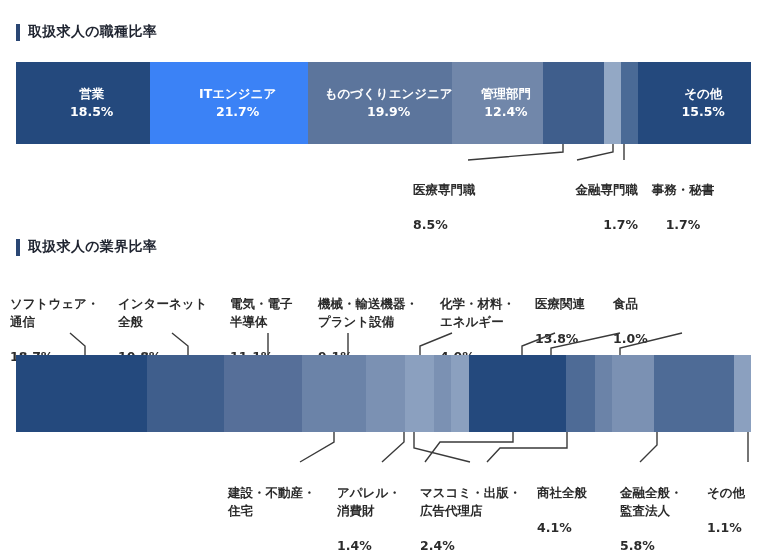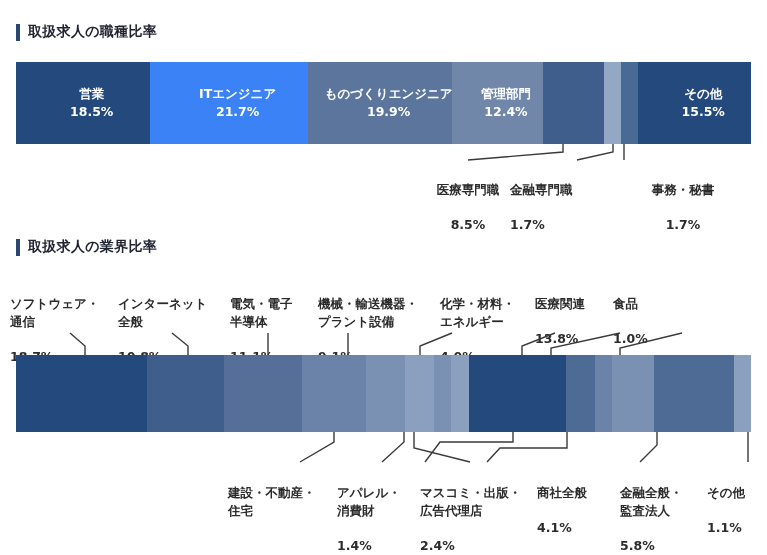--- a/index.html
+++ b/index.html
@@ -116,25 +116,25 @@
       </div>
       <div class="seg thin" style="width: 8.50851%; background: rgb(63, 94, 140);"></div>
       <div class="seg thin" style="width: 1.7017%; background: rgb(147, 168, 197);"></div>
       <div class="seg thin" style="width: 1.7017%; background: rgb(74, 106, 150);"></div>
       <div class="seg" style="width: 15.5155%; background: rgb(36, 73, 125);">
         <span class="seg-label">その他</span>
         <span class="seg-value">15.5%</span>
       </div>
     </div>
 
-  <div class="callout" style="left:413px; top:163px; width:110px; text-align:center;">
+  <div class="callout" style="left:413px; top:163px; width:110px; ">
     <span class="c-name">医療専門職</span>
     <span class="c-value">8.5%</span>
   </div>
-  <div class="callout" style="left:510px; top:163px; width:110px; text-align:left;">
+  <div class="callout" style="left:528px; top:163px; width:110px; text-align:right;">
     <span class="c-name">金融専門職</span>
     <span class="c-value">1.7%</span>
   </div>
   <div class="callout" style="left:628px; top:163px; width:110px; text-align:center;">
     <span class="c-name">事務・秘書</span>
     <span class="c-value">1.7%</span>
   </div>
 
   <div class="section-title" style="left:16px; top:238px;">
     <span class="title-bar"></span>

